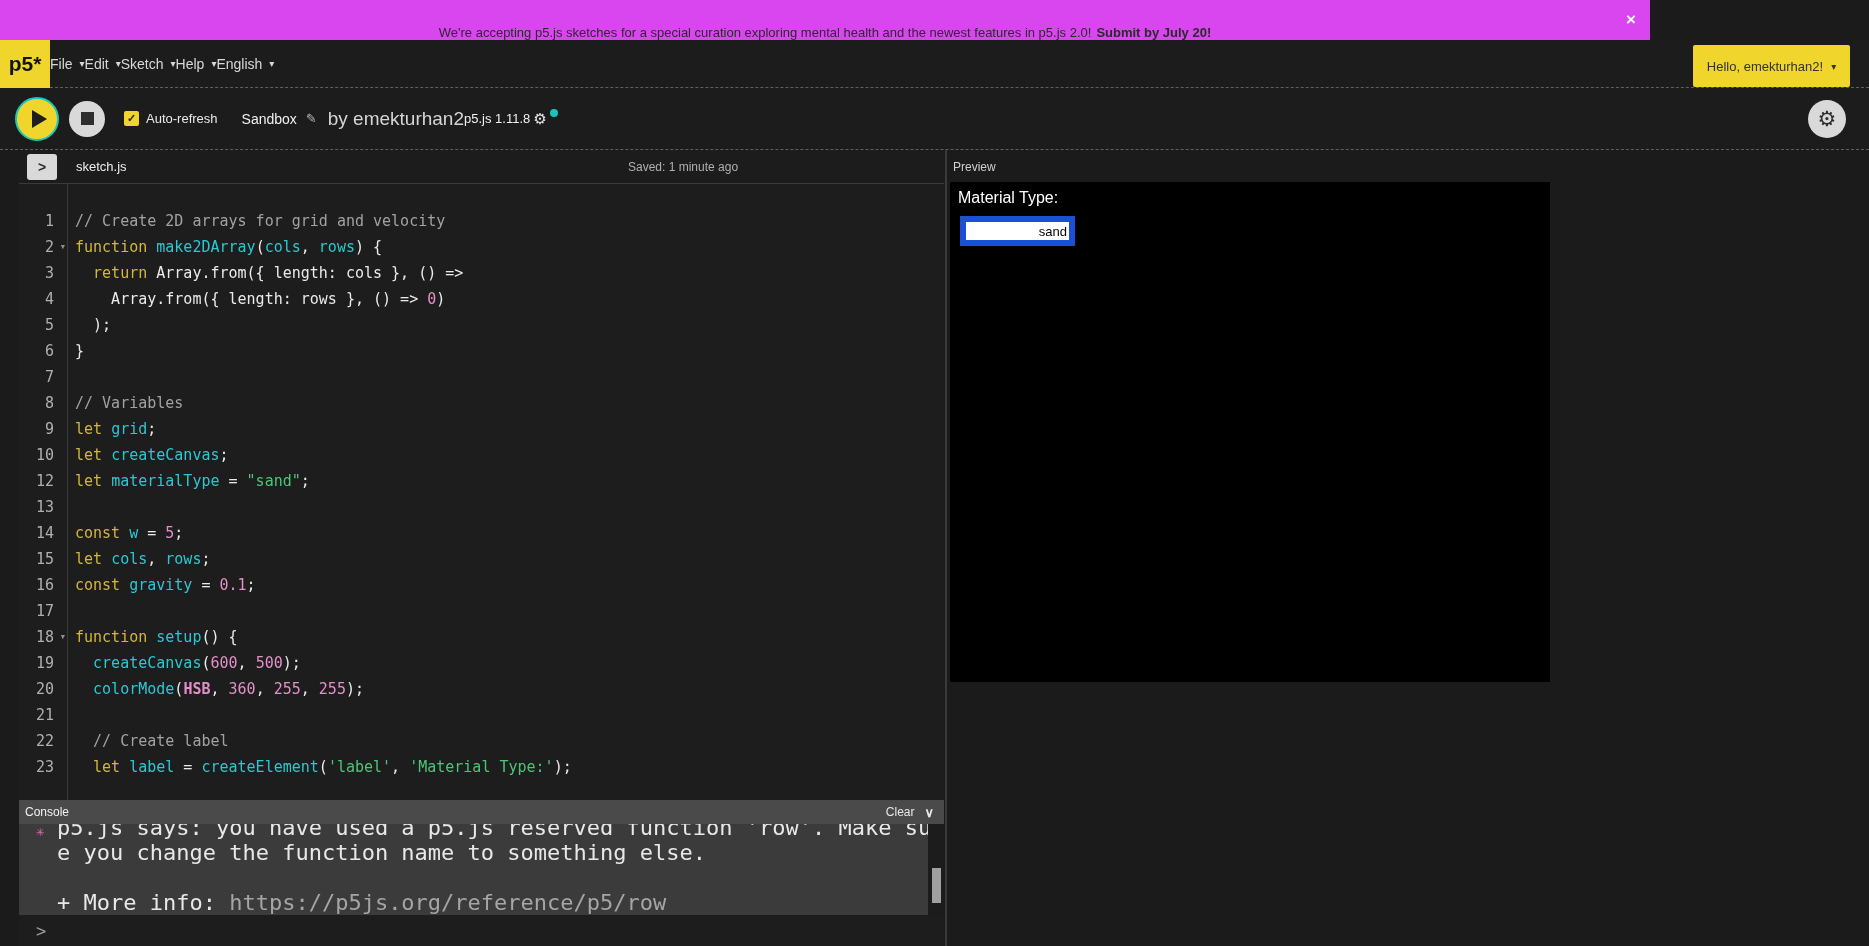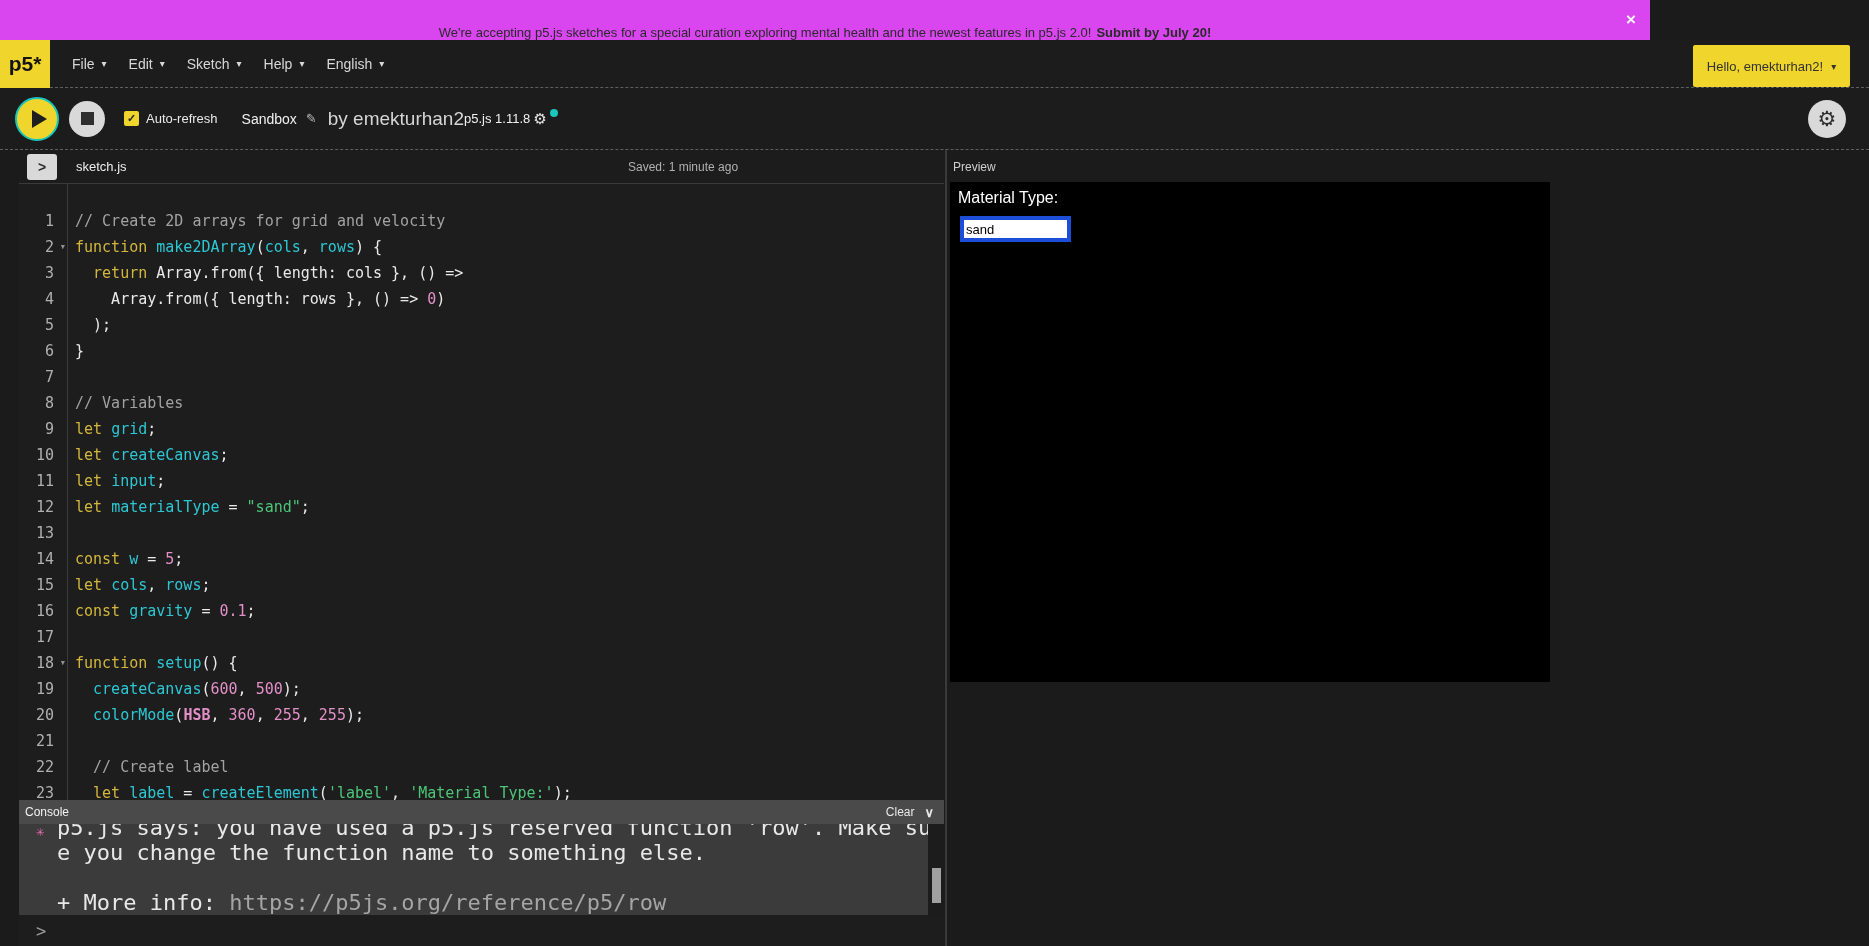--- a/index.html
+++ b/index.html
@@ -8,21 +8,21 @@
   #banner{position:absolute;left:0;top:0;width:1650px;height:40px;background:#d946ef;
     display:flex;align-items:flex-end;justify-content:center;color:#2a2a2a;font-size:13px;}
   #banner b{margin-left:5px;}
   #banner-close{position:absolute;right:14px;top:0;height:40px;display:flex;align-items:center;
     color:#fafafa;font-size:17px;font-weight:bold;cursor:pointer;}
   
   #menubar{position:absolute;left:0;top:40px;width:1869px;height:48px;background:#1c1c1c;
     border-bottom:1px dashed #5f5f5f;box-sizing:border-box;display:flex;align-items:center;}
   #logo{width:50px;height:48px;background:#f0d52c;color:#141414;display:flex;align-items:center;
     justify-content:center;font-weight:bold;font-size:21px;flex:none;}
-  .menu-item{display:flex;align-items:center;gap:7px;color:#d8d8d8;font-size:14px;margin-left:22px;cursor:pointer;}
+  .menu-item{display:flex;align-items:center;gap:7px;color:#d8d8d8;font-size:14px;cursor:pointer;}
   .menu-item:first-of-type{margin-left:17px;}
   .caret{font-size:10px;color:#d8d8d8;}
   #account-btn{position:absolute;right:19px;top:5px;height:42px;min-width:157px;background:#f0d52c;
     color:#333;font-size:13px;display:flex;align-items:center;justify-content:center;gap:8px;
     border-radius:2px;cursor:pointer;box-sizing:border-box;padding:0 12px;}
   #account-btn .caret{color:#333;}
   
   #toolbar{position:absolute;left:0;top:88px;width:1869px;height:62px;background:#1c1c1c;
     border-bottom:1px dashed #5f5f5f;box-sizing:border-box;display:flex;align-items:center;}
   #play-btn{margin-left:15px;width:40px;height:40px;border-radius:50%;background:#f0d52c;
@@ -88,21 +88,21 @@
     display:flex;align-items:center;cursor:text;}
   #prompt-chevron{margin-left:17px;color:#9a9a9a;font-size:17px;
     font-family:"DejaVu Sans Mono",monospace;}
   
   #pane-divider{position:absolute;left:945px;top:0;width:2px;height:796px;background:#3a3a3a;cursor:col-resize;}
   #preview-pane{position:absolute;left:948px;top:0;right:0;height:796px;}
   #preview-title{position:absolute;left:5px;top:10px;color:#cfcfcf;font-size:12px;}
   #sketch-canvas{position:absolute;left:2px;top:32px;width:600px;height:500px;background:#000;}
   #material-label{position:absolute;left:8px;top:7px;color:#ffffff;font-size:16px;}
   #material-input{position:absolute;left:10px;top:34px;width:99px;height:18px;background:#fff;
-    border:4px solid #1d4ed8;font-size:13px;color:#000;padding:0 2px;font-family:"Liberation Sans",sans-serif;}
+    border:6px solid #1d4ed8;font-size:13px;color:#000;padding:0 2px;font-family:"Liberation Sans",sans-serif;text-align:right;}
 </style>
 </head>
 <body>
 
 <div id="banner">
   <span>We're accepting p5.js sketches for a special curation exploring mental health and the newest features in p5.js 2.0!</span>
   <b>Submit by July 20!</b>
   <span id="banner-close">×</span>
 </div>
 
@@ -171,21 +171,20 @@
           <div class="line"><span class="g">1</span><span class="t"><span class="tk-c">// Create 2D arrays for grid and velocity</span></span></div>
           <div class="line"><span class="g">2<span class="fold">▼</span></span><span class="t"><span class="tk-k">function</span><span class="tk-p"> </span><span class="tk-f">make2DArray</span><span class="tk-p">(</span><span class="tk-f">cols</span><span class="tk-p">, </span><span class="tk-f">rows</span><span class="tk-p">) {</span></span></div>
           <div class="line"><span class="g">3</span><span class="t"><span class="tk-p">  </span><span class="tk-k">return</span><span class="tk-p"> Array.from({ length: cols }, () =&gt;</span></span></div>
           <div class="line"><span class="g">4</span><span class="t"><span class="tk-p">    Array.from({ length: rows }, () =&gt; </span><span class="tk-n">0</span><span class="tk-p">)</span></span></div>
           <div class="line"><span class="g">5</span><span class="t"><span class="tk-p">  );</span></span></div>
           <div class="line"><span class="g">6</span><span class="t"><span class="tk-p">}</span></span></div>
           <div class="line"><span class="g">7</span><span class="t"></span></div>
           <div class="line"><span class="g">8</span><span class="t"><span class="tk-c">// Variables</span></span></div>
           <div class="line"><span class="g">9</span><span class="t"><span class="tk-k">let</span><span class="tk-p"> </span><span class="tk-f">grid</span><span class="tk-p">;</span></span></div>
           <div class="line"><span class="g">10</span><span class="t"><span class="tk-k">let</span><span class="tk-p"> </span><span class="tk-f">createCanvas</span><span class="tk-p">;</span></span></div>
-          <div class="line"><span class="g">11</span><span class="t"><span class="tk-k">let</span><span class="tk-p"> </span><span class="tk-f">input</span><span class="tk-p">;</span></span></div>
           <div class="line"><span class="g">12</span><span class="t"><span class="tk-k">let</span><span class="tk-p"> </span><span class="tk-f">materialType</span><span class="tk-p"> = </span><span class="tk-s">"sand"</span><span class="tk-p">;</span></span></div>
           <div class="line"><span class="g">13</span><span class="t"></span></div>
           <div class="line"><span class="g">14</span><span class="t"><span class="tk-k">const</span><span class="tk-p"> </span><span class="tk-f">w</span><span class="tk-p"> = </span><span class="tk-n">5</span><span class="tk-p">;</span></span></div>
           <div class="line"><span class="g">15</span><span class="t"><span class="tk-k">let</span><span class="tk-p"> </span><span class="tk-f">cols</span><span class="tk-p">, </span><span class="tk-f">rows</span><span class="tk-p">;</span></span></div>
           <div class="line"><span class="g">16</span><span class="t"><span class="tk-k">const</span><span class="tk-p"> </span><span class="tk-f">gravity</span><span class="tk-p"> = </span><span class="tk-n">0.1</span><span class="tk-p">;</span></span></div>
           <div class="line"><span class="g">17</span><span class="t"></span></div>
           <div class="line"><span class="g">18<span class="fold">▼</span></span><span class="t"><span class="tk-k">function</span><span class="tk-p"> </span><span class="tk-f">setup</span><span class="tk-p">() {</span></span></div>
           <div class="line"><span class="g">19</span><span class="t"><span class="tk-p">  </span><span class="tk-f">createCanvas</span><span class="tk-p">(</span><span class="tk-n">600</span><span class="tk-p">, </span><span class="tk-n">500</span><span class="tk-p">);</span></span></div>
           <div class="line"><span class="g">20</span><span class="t"><span class="tk-p">  </span><span class="tk-f">colorMode</span><span class="tk-p">(</span><span class="tk-b">HSB</span><span class="tk-p">, </span><span class="tk-n">360</span><span class="tk-p">, </span><span class="tk-n">255</span><span class="tk-p">, </span><span class="tk-n">255</span><span class="tk-p">);</span></span></div>
           <div class="line"><span class="g">21</span><span class="t"></span></div>

